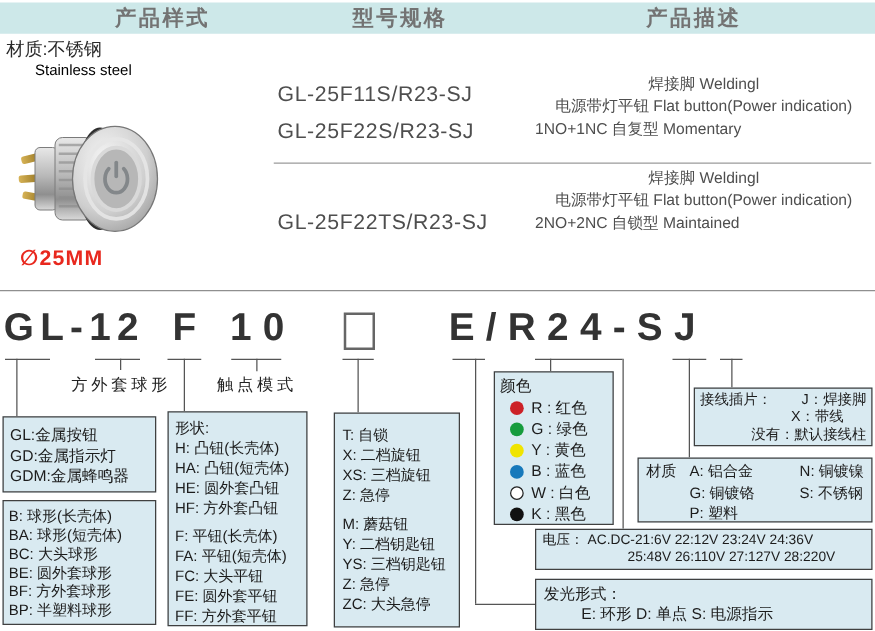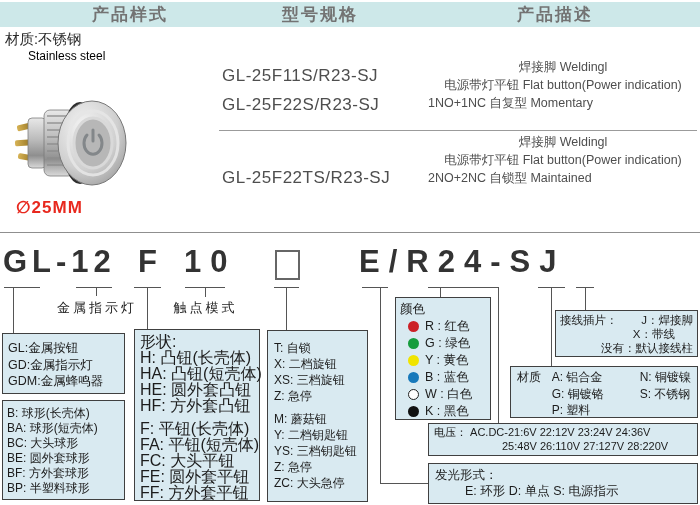--- a/index.html
+++ b/index.html
@@ -139,39 +139,39 @@
   <div class="abs vline" style="left:147px;top:287px;height:42px;"></div>
   <div class="abs vline" style="left:205px;top:287px;height:10px;"></div>
   <div class="abs vline" style="left:286px;top:287px;height:43px;"></div>
   <div class="abs vline" style="left:380px;top:287px;height:196px;"></div>
   <div class="abs hline" style="left:380px;top:483px;width:48px;"></div>
   <div class="abs vline" style="left:440px;top:287px;height:10px;"></div>
   <div class="abs vline" style="left:498px;top:287px;height:136px;"></div>
   <div class="abs vline" style="left:551px;top:287px;height:79px;"></div>
   <div class="abs vline" style="left:585px;top:287px;height:23px;"></div>
 
-  <div class="abs code-label" style="left:52px;top:299px;width:90px;">金属指示灯</div>
+  <div class="abs code-label" style="left:52px;top:299px;width:90px;">方外套球形</div>
   <div class="abs code-label" style="left:158px;top:299px;width:95px;">触点模式</div>
 
   <div class="abs box" style="left:2px;top:333px;width:123px;height:61px;padding:6px 5px;font-size:12.5px;line-height:16.5px;">
     <div class="ln">GL:金属按钮</div>
     <div class="ln">GD:金属指示灯</div>
     <div class="ln">GDM:金属蜂鸣器</div>
   </div>
 
   <div class="abs box" style="left:2px;top:400px;width:123px;height:100px;padding:5px 4px;font-size:12px;line-height:15px;">
     <div class="ln">B: 球形(长壳体)</div>
     <div class="ln">BA: 球形(短壳体)</div>
     <div class="ln">BC: 大头球形</div>
     <div class="ln">BE: 圆外套球形</div>
     <div class="ln">BF: 方外套球形</div>
     <div class="ln">BP: 半塑料球形</div>
   </div>
 
-  <div class="abs box" style="left:134px;top:329px;width:126px;height:172px;padding:4px 5px;font-size:16px;line-height:16px;">
+  <div class="abs box" style="left:134px;top:329px;width:112px;height:172px;padding:4px 5px;font-size:12px;line-height:16px;">
     <div class="ln">形状:</div>
     <div class="ln">H: 凸钮(长壳体)</div>
     <div class="ln">HA: 凸钮(短壳体)</div>
     <div class="ln">HE: 圆外套凸钮</div>
     <div class="ln">HF: 方外套凸钮</div>
     <div class="gap"></div>
     <div class="ln">F: 平钮(长壳体)</div>
     <div class="ln">FA: 平钮(短壳体)</div>
     <div class="ln">FC: 大头平钮</div>
     <div class="ln">FE: 圆外套平钮</div>

